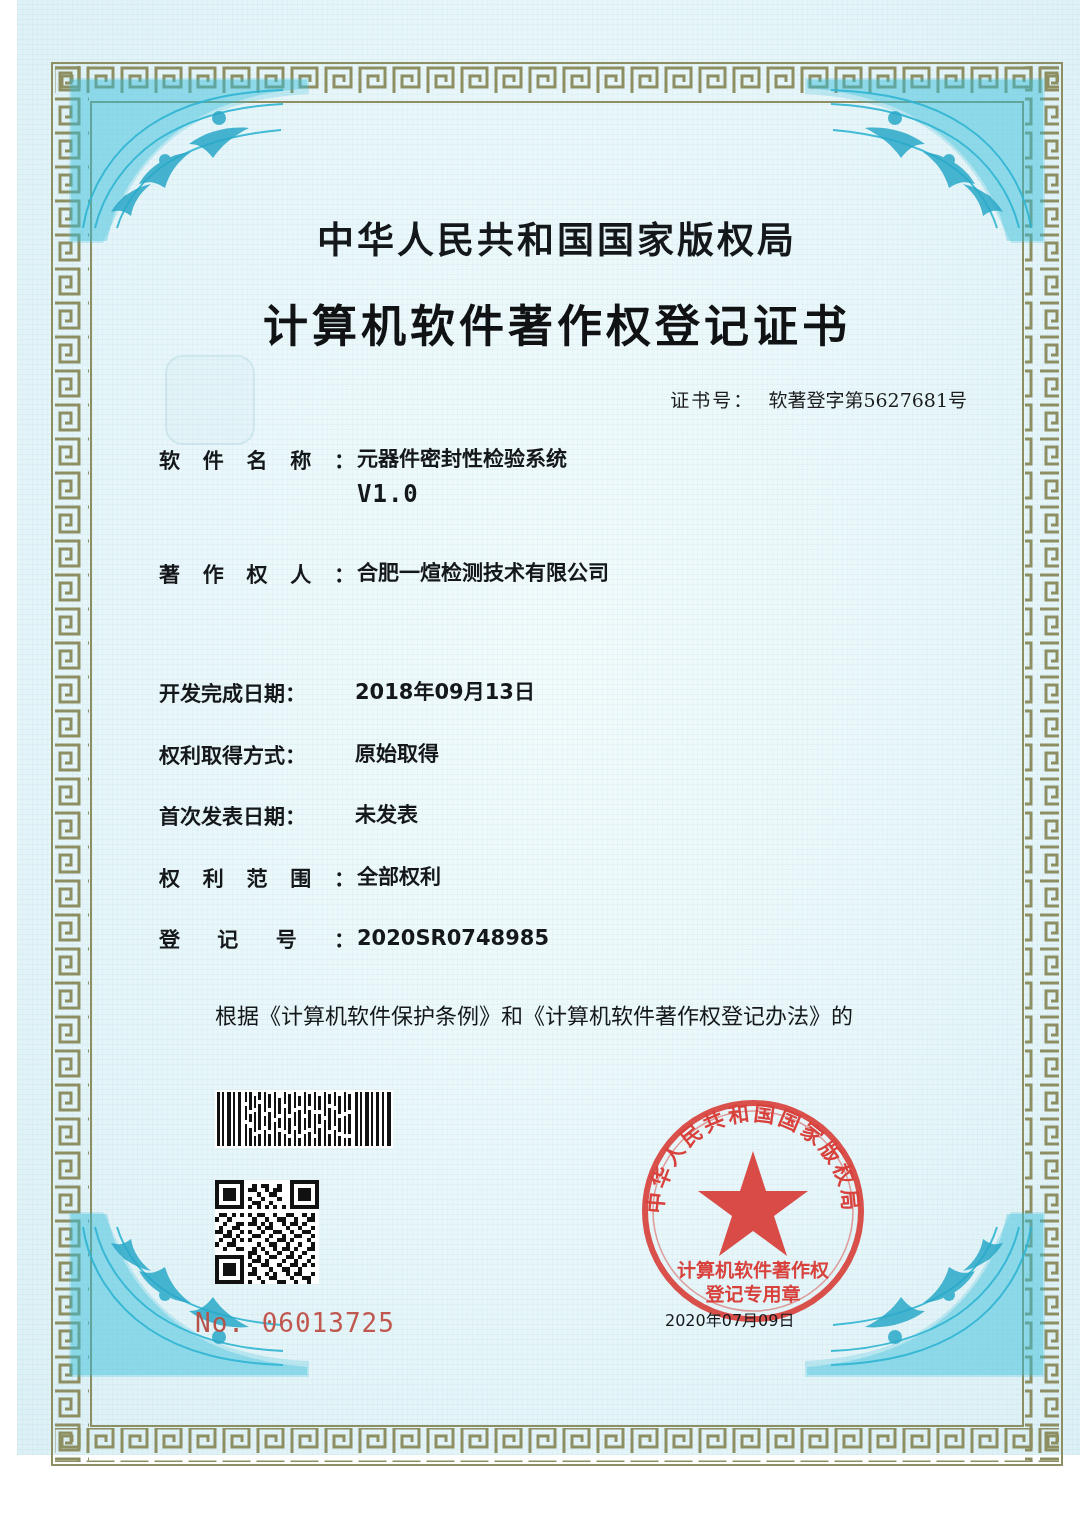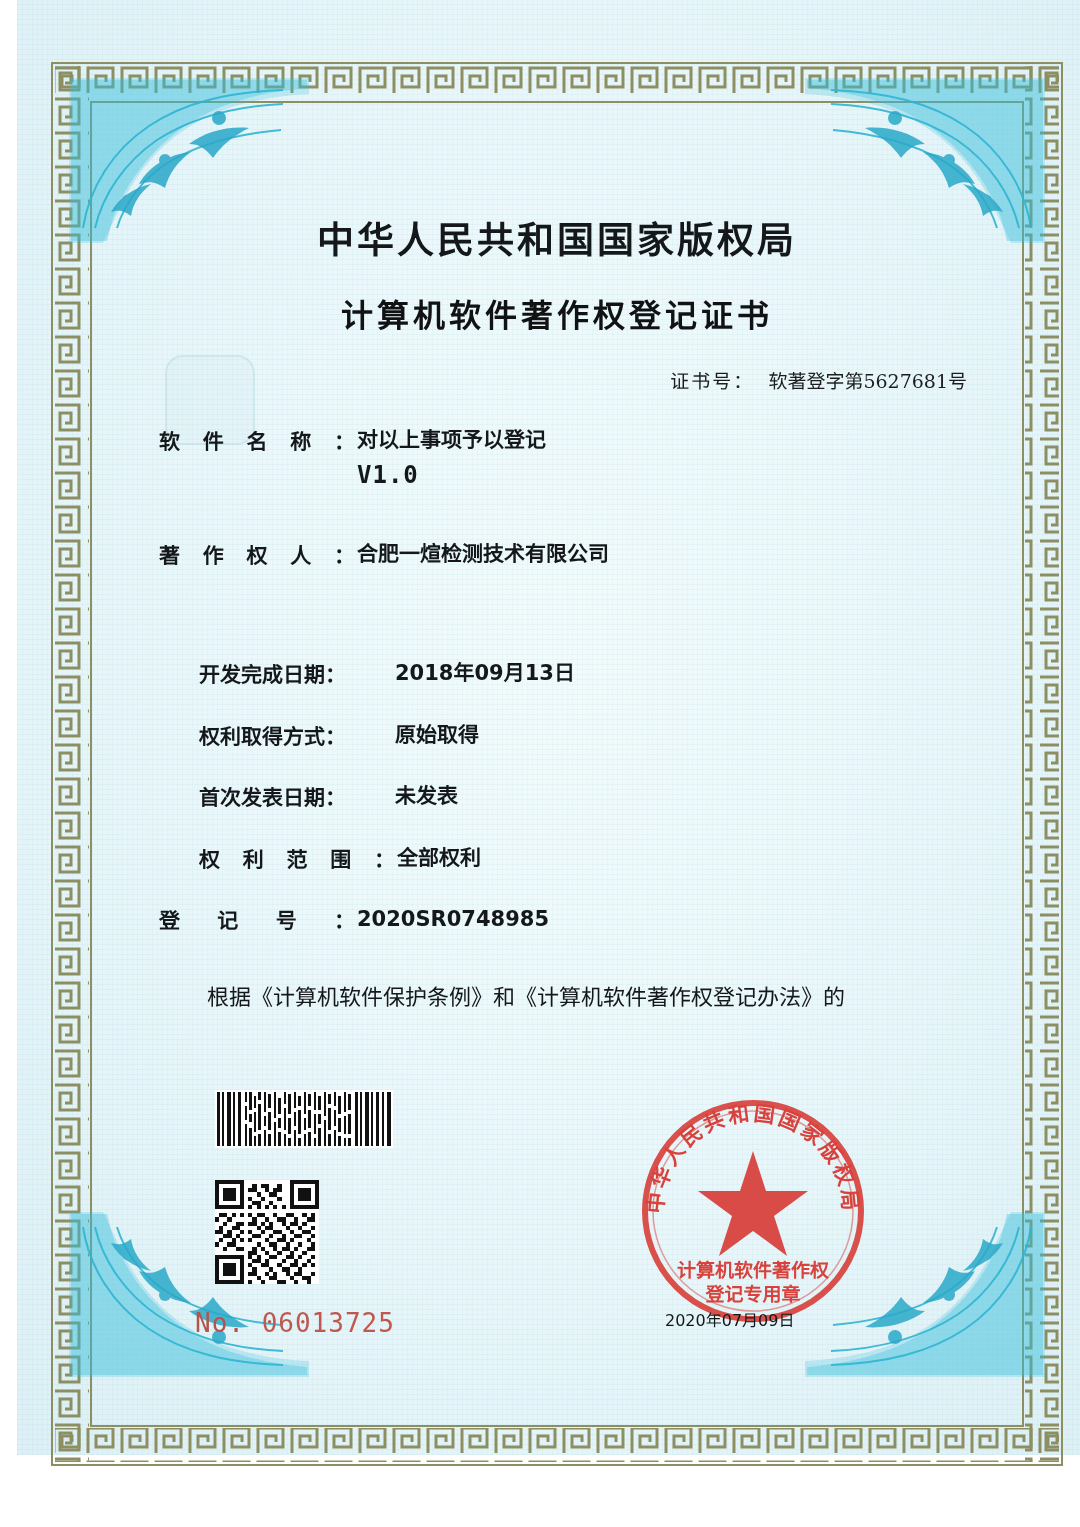--- a/index.html
+++ b/index.html
@@ -70,21 +70,21 @@
     font-weight: bold;
     font-size: 37px;
     letter-spacing: 3px;
     color: #15181b;
     margin: 60px 0 0 0;
   }
   .title-main {
     text-align: center;
     font-family: "DejaVu Serif", "Liberation Serif", serif;
     font-weight: bold;
-    font-size: 32px;
+    font-size: 45px;
     letter-spacing: 4px;
     color: #101214;
     margin: 26px 0 0 0;
   }
 
   .cert-no {
     text-align: right;
     margin: 30px 34px 14px 0;
     font-size: 19px;
     color: #1b1d1f;
@@ -129,32 +129,32 @@
     display: block;
     font-family: "DejaVu Sans Mono", monospace;
     font-size: 24px;
     letter-spacing: 1px;
     font-weight: 700;
   }
 
   .gap-lg { height: 46px; }
   .gap-md { height: 34px; }
 
-  .row-space { margin-bottom: 30px; margin-left: 40px; }
+  .row-space { margin-bottom: 30px; }
 
   .statement {
     margin-top: 40px;
     padding: 0 30px 0 46px;
     font-size: 22px;
     line-height: 2.0;
     color: #15181b;
     font-family: "DejaVu Serif", "Liberation Serif", serif;
     text-align: justify;
   }
-  .statement p { margin: 4px; }
+  .statement p { margin: 12px; }
   .statement .indent { text-indent: 2em; }
 
   
   .codes {
     position: absolute;
     left: 198px;
     top: 1090px;
     width: 220px;
   }
   .barcode {
@@ -342,21 +342,21 @@
 
       <div class="field-row" style="margin-bottom:0;">
         <div class="f-label spread">
           <span>软</span>
           <span>件</span>
           <span>名</span>
           <span>称</span>
           <span>：</span>
         </div>
         <div class="f-value">
-          <span>对以上事项予以登记</span>
+          <span>元器件密封性检验系统</span>
           <span class="ver">V1.0</span>
         </div>
       </div>
 
       <div class="gap-lg"></div>
 
       <div class="field-row">
         <div class="f-label spread">
           <span>著</span>
           <span>作</span>

